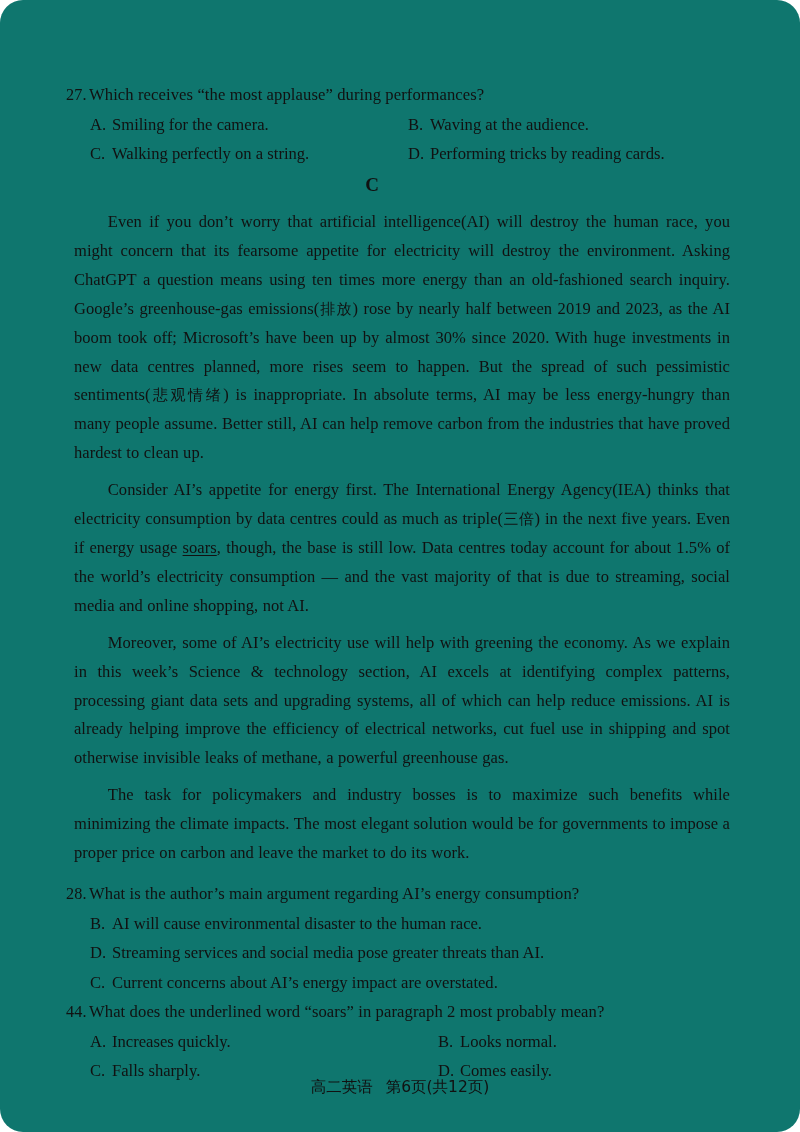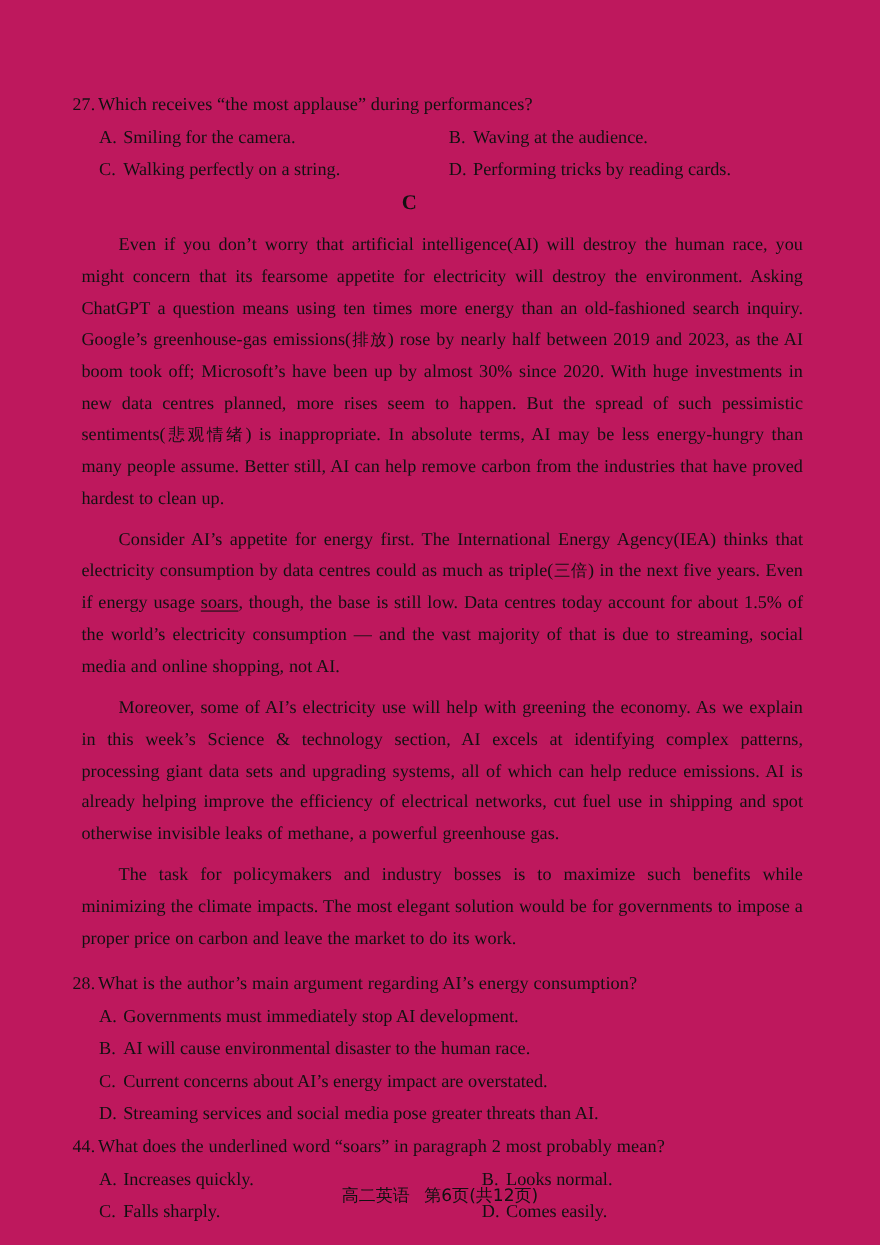--- a/index.html
+++ b/index.html
@@ -14,21 +14,22 @@
     position: relative;
     font-family: "Liberation Serif", "DejaVu Serif", serif;
     color: #111111;
     overflow: hidden;
   }
   .page {
     position: absolute;
     left: 0; top: 0;
     width: 800px;
     height: 1132px;
-    background: #be185d;
+    background: #0f766e;
+    border-radius: 23px;
   }
   .content {
     position: absolute;
     left: 66px;
     top: 80px;
     width: 672px;
   }
 
   
   .question {
@@ -167,30 +168,27 @@
     </div>
 
     <div class="spacer-sm"></div>
 
     <div class="question">
       <div class="q-stem">
         <span class="q-num">28.</span><span>What is the author’s main argument regarding AI’s energy consumption?</span>
       </div>
       <div class="q-options opt-stack">
         <div class="opt-line">
-          <span class="opt-letter">A.</span><span>Governments must immediately stop AI development.</span>
+          <span class="opt-letter">B.</span><span>AI will cause environmental disaster to the human race.</span>
         </div>
         <div class="opt-line">
-          <span class="opt-letter">B.</span><span>AI will cause environmental disaster to the human race.</span>
+          <span class="opt-letter">D.</span><span>Streaming services and social media pose greater threats than AI.</span>
         </div>
         <div class="opt-line">
           <span class="opt-letter">C.</span><span>Current concerns about AI’s energy impact are overstated.</span>
-        </div>
-        <div class="opt-line">
-          <span class="opt-letter">D.</span><span>Streaming services and social media pose greater threats than AI.</span>
         </div>
       </div>
     </div>
 
     <div class="question">
       <div class="q-stem">
         <span class="q-num">44.</span><span>What does the underlined word “soars” in paragraph 2 most probably mean?</span>
       </div>
       <div class="q-options opt-rows-29">
         <div class="opt-row">

